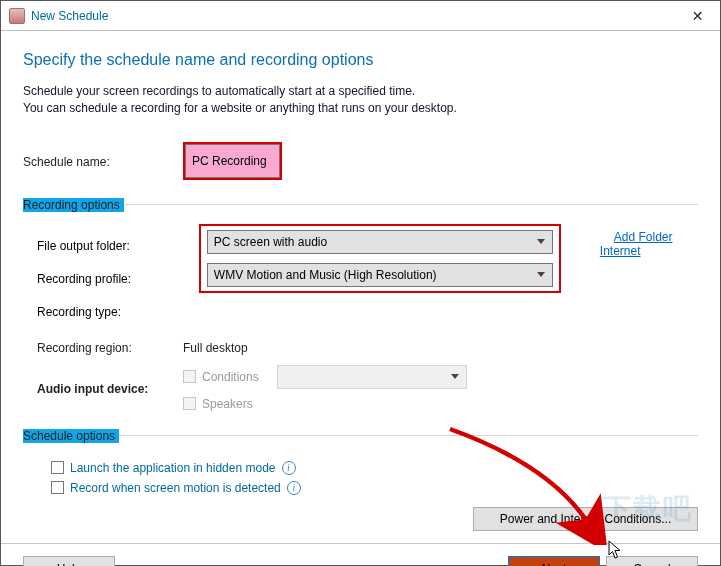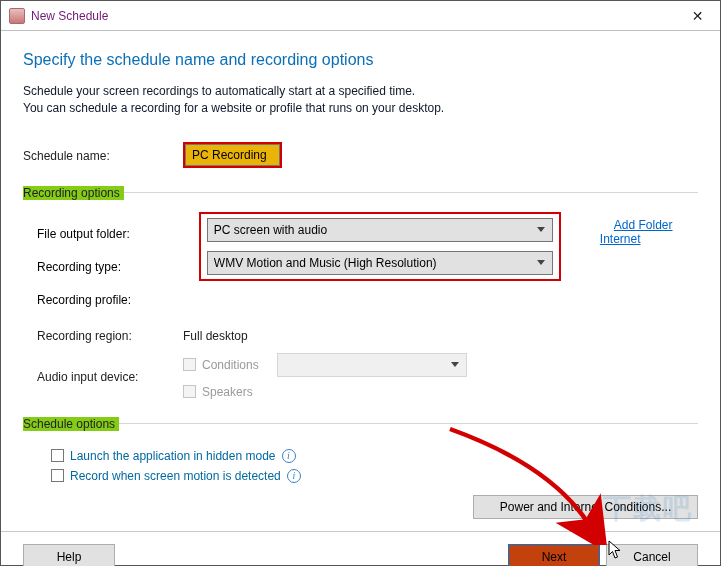--- a/index.html
+++ b/index.html
@@ -28,21 +28,21 @@
     border-bottom: 1px solid #c0c0c0;
     padding: 0 0 0 8px;
   }
   .titlebar .appicon {
     width: 16px; height: 16px;
     background: linear-gradient(#e8c0c0, #c97777);
     border: 1px solid #a86b6b;
     border-radius: 2px;
     margin-right: 6px;
   }
-  .titlebar .title { flex: 1; color: #701a75; }
+  .titlebar .title { flex: 1; color: #0369a1; }
   .titlebar .close {
     width: 45px; height: 30px;
     display: flex; align-items: center; justify-content: center;
     font-size: 14px; color: #222; cursor: pointer;
   }
   .content {
     flex: 1;
     padding: 20px 22px 8px 22px;
     display: flex;
     flex-direction: column;
@@ -59,46 +59,46 @@
     margin-bottom: 10px;
   }
   .label {
     width: 160px;
     color: #222;
     padding-top: 2px;
   }
   .text-input {
     height: 22px;
     border: 1px solid #767676;
-    padding: 4px 6px;
+    padding: 16px 6px;
     font-family: inherit;
     font-size: 12px;
     width: 95px;
-    background: #eab308;
+    background: #f9a8d4;
   }
   .red-box {
     border: 2.5px solid #d20000;
   }
   .red-box-name {
     padding: 0;
     display: inline-block;
   }
   fieldset {
     border: 1px solid #d6d6d6;
     border-left: none;
     border-right: none;
     border-bottom: none;
     margin: 8px 0 4px 0;
     padding: 12px 0 0 14px;
     position: relative;
   }
   fieldset legend {
     color: #222;
     padding: 0 4px 0 0;
-    background: #84cc16;
+    background: #0ea5e9;
     margin-left: -14px;
   }
   .select-wrap {
     position: relative;
     display: inline-block;
   }
   select {
     height: 24px;
     border: 1px solid #767676;
     background: #e1e1e1;
@@ -232,38 +232,38 @@
     <div class="title">New Schedule</div>
     <div class="close">✕</div>
   </div>
 
   <div class="content">
 
     <div class="heading">Specify the schedule name and recording options</div>
 
     <div class="desc">
       <span>Schedule your screen recordings to automatically start at a specified time.</span><br>
-      <span>You can schedule a recording for a website or profile that runs on your desktop.</span>
+      <span>You can schedule a recording for a website or anything that runs on your desktop.</span>
     </div>
 
     <div class="row">
       <div class="label">Schedule name:</div>
       <span class="red-box red-box-name">
         <input class="text-input" type="text" value="PC Recording" style="">
       </span>
     </div>
 
     <fieldset>
       <legend>Recording options</legend>
 
       <div class="recopt-row">
         <div class="recopt-labels">
           <div>File output folder:</div>
+          <div>Recording profile:</div>
           <div>Recording type:</div>
-          <div>Recording profile:</div>
         </div>
 
         <div class="dropdown-bank red-box">
           <div class="select-wrap">
             <select>
               <option selected="">PC screen with audio</option>
             </select>
           </div>
           <div class="select-wrap">
             <select>
@@ -276,21 +276,21 @@
           <span class="link">Add Folder Internet</span>
         </div>
       </div>
 
       <div class="row" style="margin-top:10px;">
         <div class="label" style="width:146px;">Recording region:</div>
         <div class="static-val">Full desktop</div>
       </div>
 
       <div class="row">
-        <div class="label" style="width:146px;">Audio input device:</div>
+        <div class="label" style="width:146px;font-weight:bold;">Audio input device:</div>
         <div>
           <div style="display:flex;align-items:center;margin-bottom:8px;">
             <span class="chk disabled"></span>
             <span class="chk-label disabled">Conditions</span>
             <span style="width:18px;"></span>
             <span class="select-wrap" style="width:190px;">
               <select class="disabled audio-row-select" disabled="">
                 <option></option>
               </select>
             </span>

